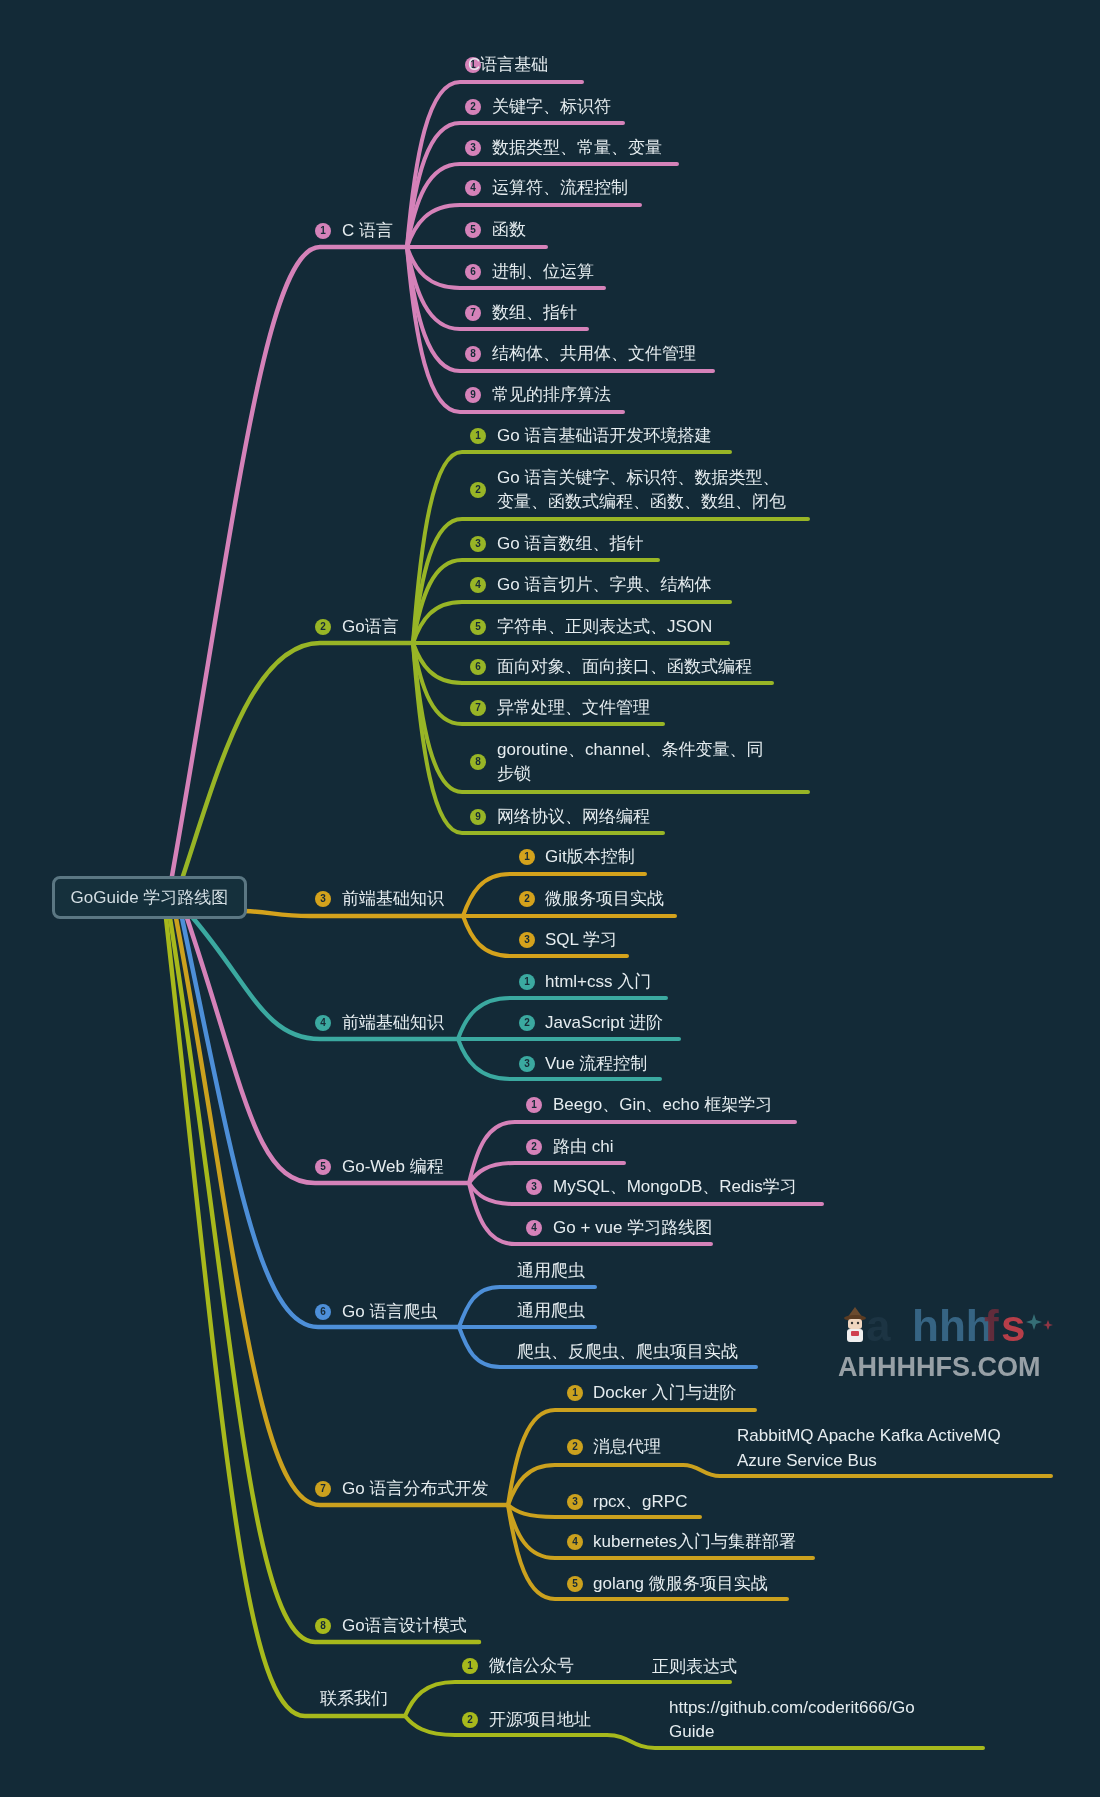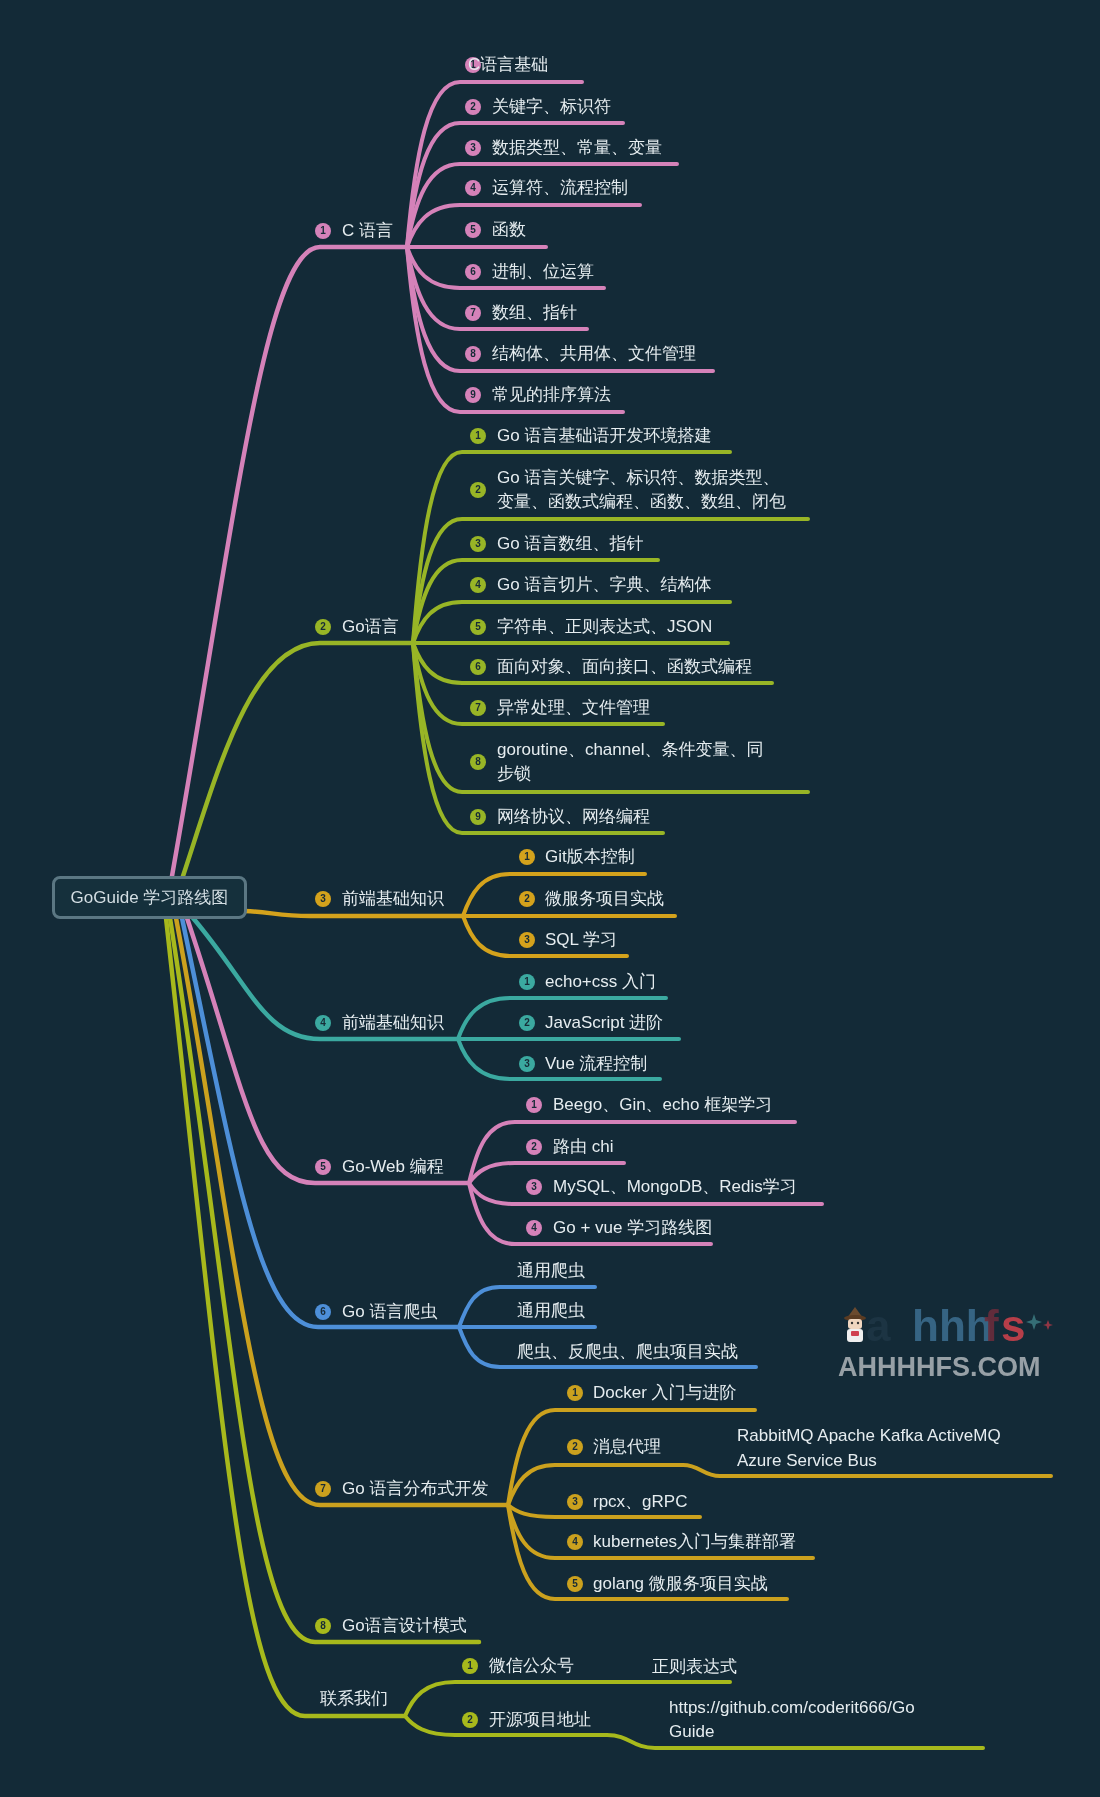--- a/index.html
+++ b/index.html
@@ -169,21 +169,21 @@
     <span class="t" style="left:545px;top:887px">微服务项目实战</span>
     <span class="badge" style="left:519px;top:932px">3</span>
     <span class="t" style="left:545px;top:928px">SQL 学习</span>
   </div>
 
   <div style="--c: #3ba9a0;">
     <span class="badge" style="left:315px;top:1015px">4</span>
     <span class="t" style="left:342px;top:1011px">前端基础知识</span>
 
     <span class="badge" style="left:519px;top:974px">1</span>
-    <span class="t" style="left:545px;top:970px">echo+css 入门</span>
+    <span class="t" style="left:545px;top:970px">html+css 入门</span>
     <span class="badge" style="left:519px;top:1015px">2</span>
     <span class="t" style="left:545px;top:1011px">JavaScript 进阶</span>
     <span class="badge" style="left:519px;top:1056px">3</span>
     <span class="t" style="left:545px;top:1052px">Vue 流程控制</span>
   </div>
 
   <div style="--c: #d582b9;">
     <span class="badge" style="left:315px;top:1159px">5</span>
     <span class="t" style="left:342px;top:1155px">Go-Web 编程</span>
 

